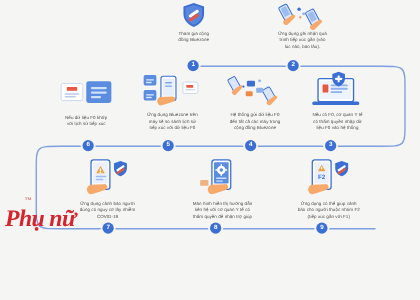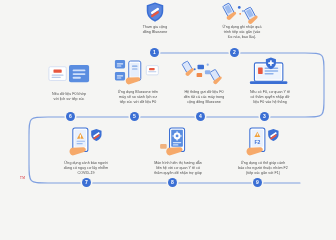--- a/index.html
+++ b/index.html
@@ -257,15 +257,16 @@
 báo cho người thuộc nhóm F2
 (tiếp xúc gần với F1)</div>
   </div>
 
   <div class="node" style="left:82px;top:178px;">7</div>
   <div class="node" style="left:168px;top:178px;">8</div>
   <div class="node" style="left:253px;top:178px;">9</div>
 
   <div class="logo">
     <span class="tm">TM</span>
+    <span>Phụ nữ</span>
   </div>
 
 </div>
 
 </body></html>

